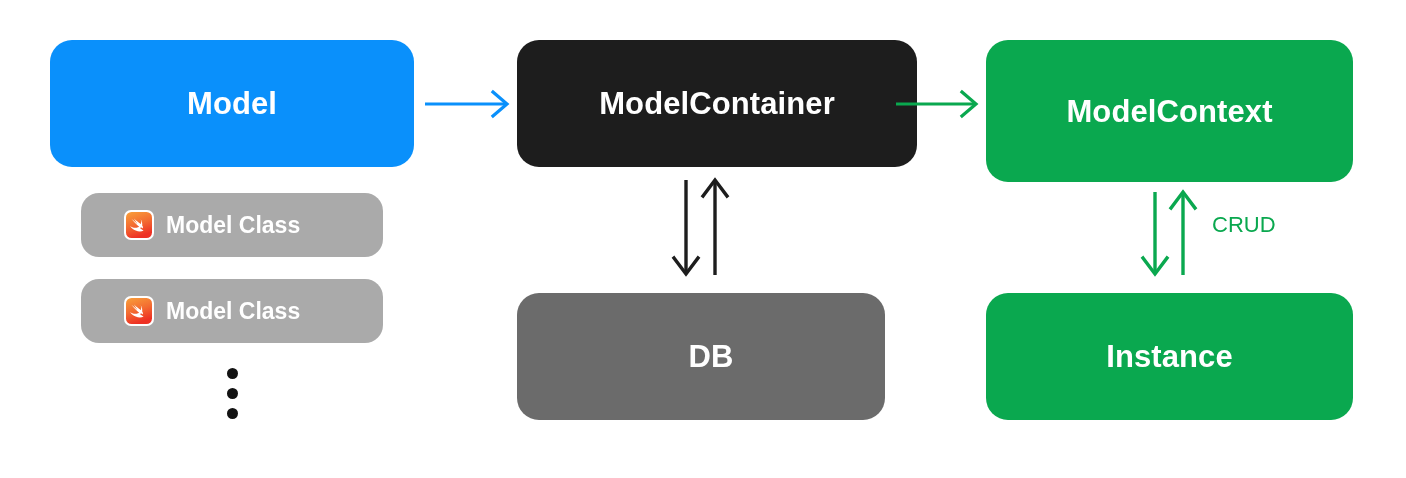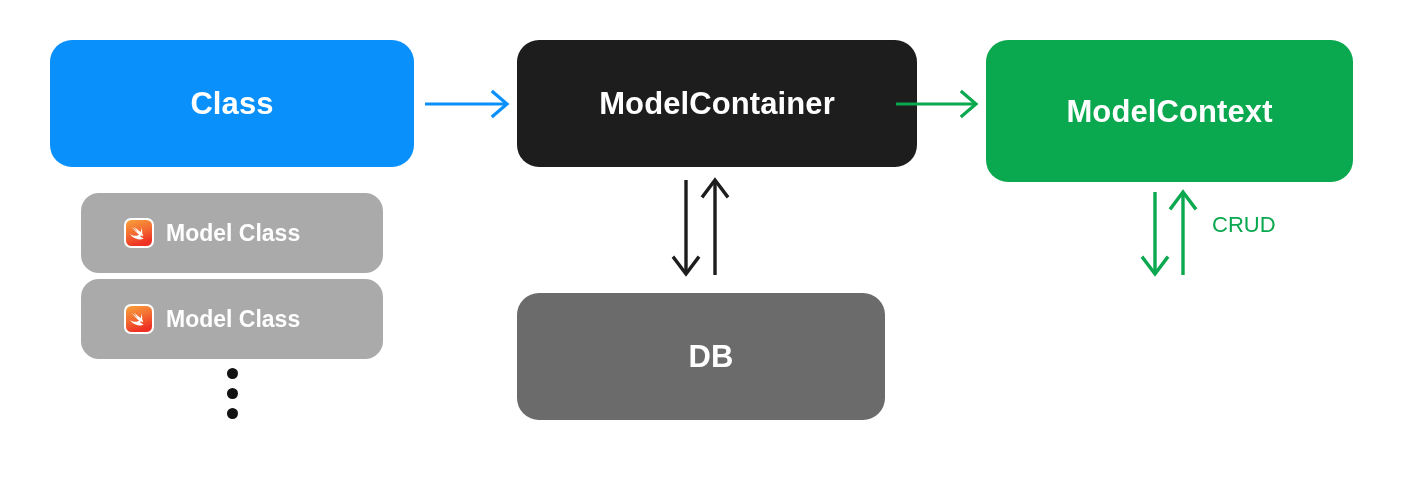--- a/index.html
+++ b/index.html
@@ -57,21 +57,21 @@
   #node-modelcontainer .node-label,
   #node-modelcontext .node-label,
   #node-db .node-label,
   #node-instance .node-label { font-size: 31px; }
 
   
   .pill {
     position: absolute;
     left: 81px;
     width: 302px;
-    height: 80px;
+    height: 64px;
     border-radius: 18px;
     display: flex;
     align-items: center;
     box-sizing: border-box;
     padding-left: 43px;
   }
   #pill-1 { top: 193px; }
   #pill-2 { top: 279px; }
   .pill-label {
     font-size: 23px;
@@ -131,35 +131,38 @@
     line-height: 1;
     white-space: nowrap;
   }
 </style>
 </head>
 <body>
 
 <div id="canvas">
 
   <div class="node" id="node-schema" style="background:#0a90fb;">
-    <span class="node-label" style="color:#ffffff;">Class</span>
+    <span class="node-label" style="color:#ffffff;">Model</span>
   </div>
 
   <div class="node" id="node-modelcontainer" style="background:#1d1d1d;">
     <span class="node-label" style="color:#ffffff;">ModelContainer</span>
   </div>
 
   <div class="node" id="node-modelcontext" style="background:#0aa84f;">
     <span class="node-label" style="color:#ffffff;">ModelContext</span>
   </div>
 
   <div class="node" id="node-db" style="background:#6b6b6b;padding-left:20px;">
     <span class="node-label" style="color:#ffffff;">DB</span>
   </div>
 
+  <div class="node" id="node-instance" style="background:#0aa84f;">
+    <span class="node-label" style="color:#ffffff;">Instance</span>
+  </div>
 
   <div class="pill" id="pill-1" style="background:#aaaaaa;">
     <span class="swift-icon">
       <svg width="26" height="26" viewBox="0 0 26 26">
         <defs>
           <linearGradient id="swiftgrad1" x1="0" y1="0" x2="0.35" y2="1">
             <stop offset="0%" stop-color="#f9a03a"></stop>
             <stop offset="55%" stop-color="#f36b31"></stop>
             <stop offset="100%" stop-color="#ee3124"></stop>
           </linearGradient>

